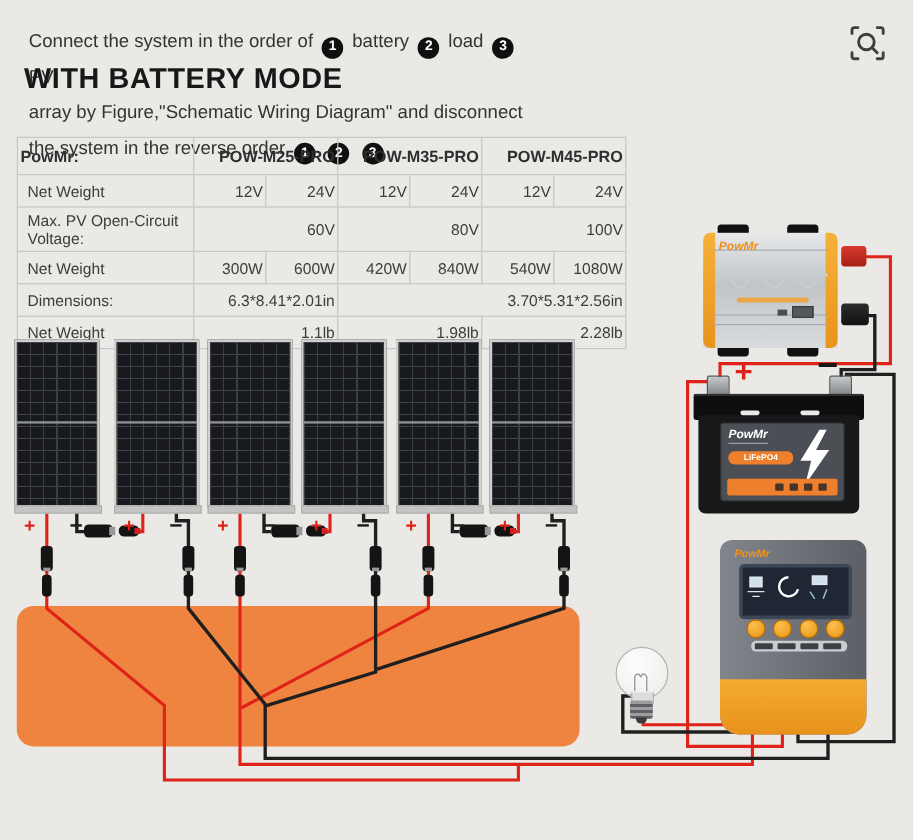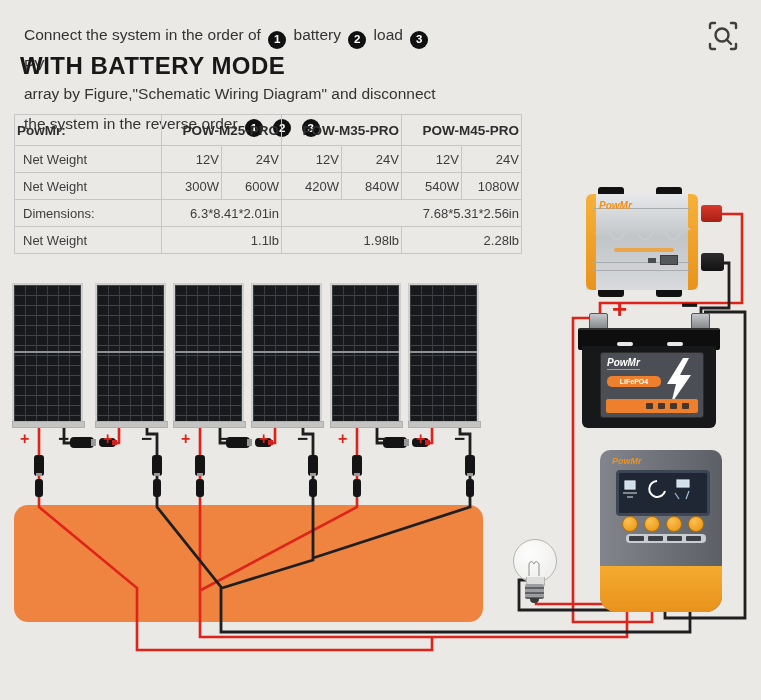--- a/index.html
+++ b/index.html
@@ -119,32 +119,38 @@
     <tr>
       <td class="lbl">Net Weight</td>
       <td>12V</td>
       <td>24V</td>
       <td>12V</td>
       <td>24V</td>
       <td>12V</td>
       <td>24V</td>
     </tr>
     <tr>
+      <td class="lbl">Max. PV Open-Circuit Voltage:</td>
+      <td colspan="2">60V</td>
+      <td colspan="2">80V</td>
+      <td colspan="2">100V</td>
+    </tr>
+    <tr>
       <td class="lbl">Net Weight</td>
       <td>300W</td>
       <td>600W</td>
       <td>420W</td>
       <td>840W</td>
       <td>540W</td>
       <td>1080W</td>
     </tr>
     <tr>
       <td class="lbl">Dimensions:</td>
       <td colspan="2">6.3*8.41*2.01in</td>
-      <td colspan="4">7.68*5.31*2.56in</td>
+      <td colspan="4">3.70*5.31*2.56in</td>
     </tr>
     <tr>
       <td class="lbl">Net Weight</td>
       <td colspan="2">1.1lb</td>
       <td colspan="2">1.98lb</td>
       <td colspan="2">2.28lb</td>
     </tr>
   </tbody>
     </table>
 

